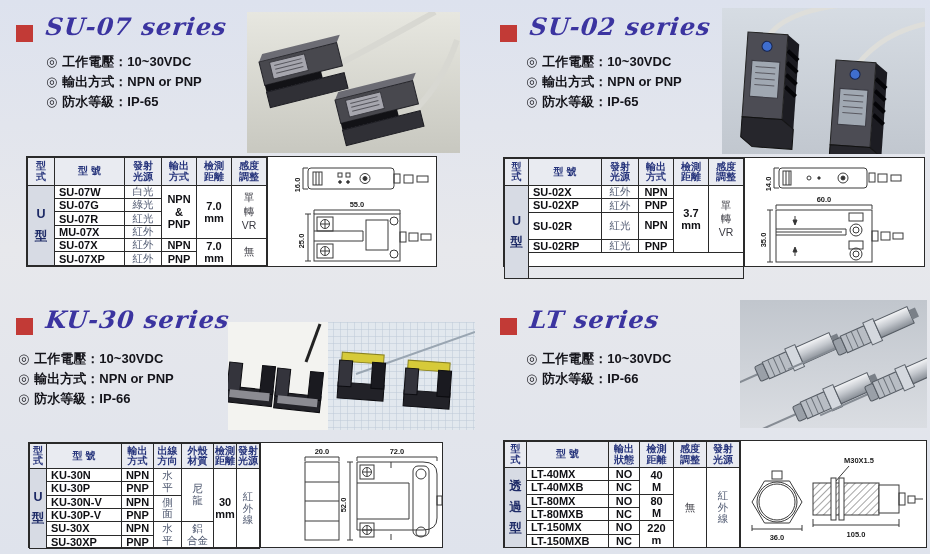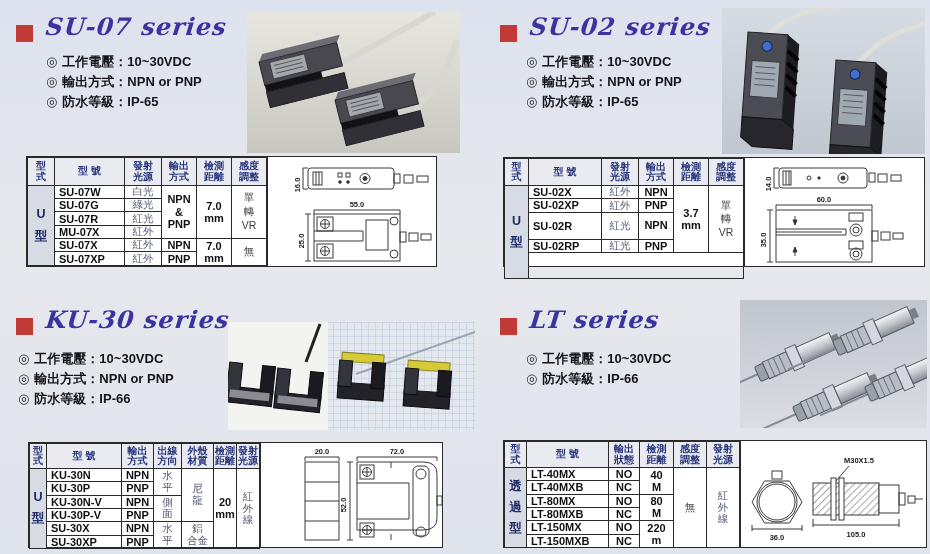--- a/index.html
+++ b/index.html
@@ -386,21 +386,21 @@
     <tbody>
       <tr style="height:13px">
         <td class="ctype" rowspan="6">U
 型</td>
         <td class="cmodel">KU-30N</td>
         <td class="cval">NPN</td>
         <td class="ccn" rowspan="2">水
 平</td>
         <td class="ccn" rowspan="4">尼
 龍</td>
-        <td class="cval" rowspan="6">20
+        <td class="cval" rowspan="6">30
 mm</td>
         <td class="ccn" rowspan="6">紅
 外
 線</td>
       </tr>
       <tr style="height:13px">
           <td class="cmodel">KU-30P</td>
           <td class="cval">PNP</td>
         </tr>
       <tr style="height:13px">

